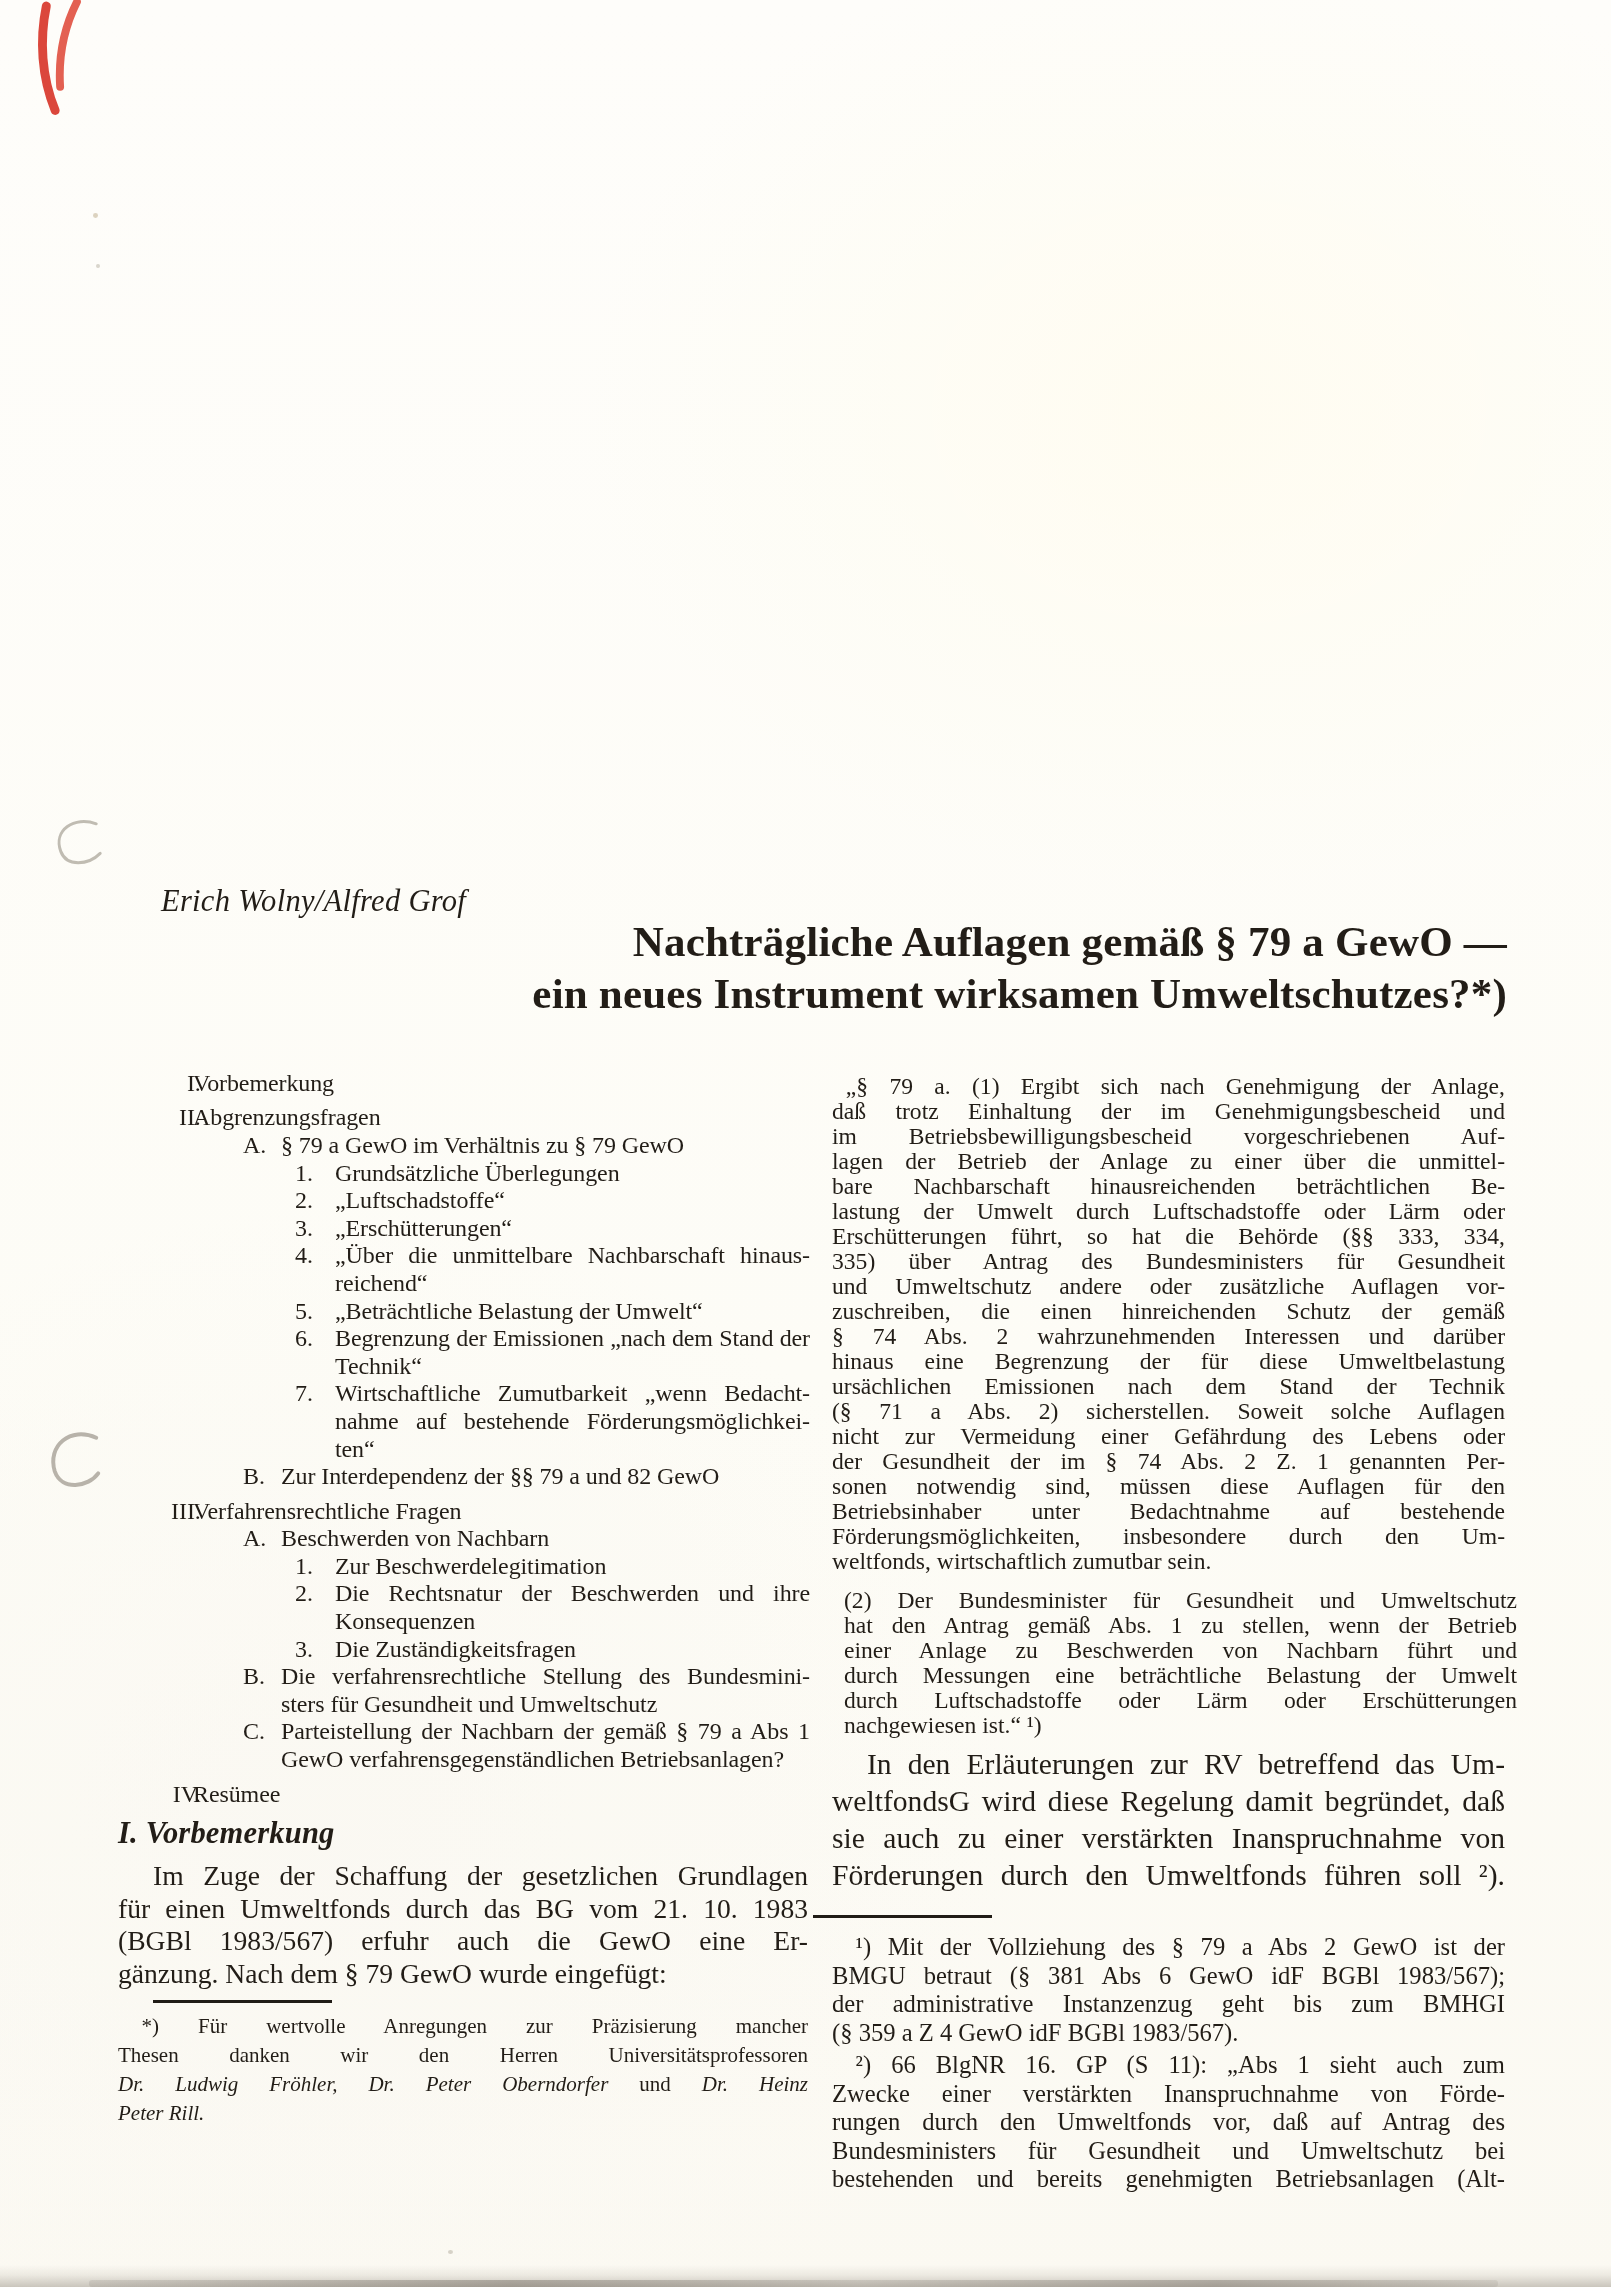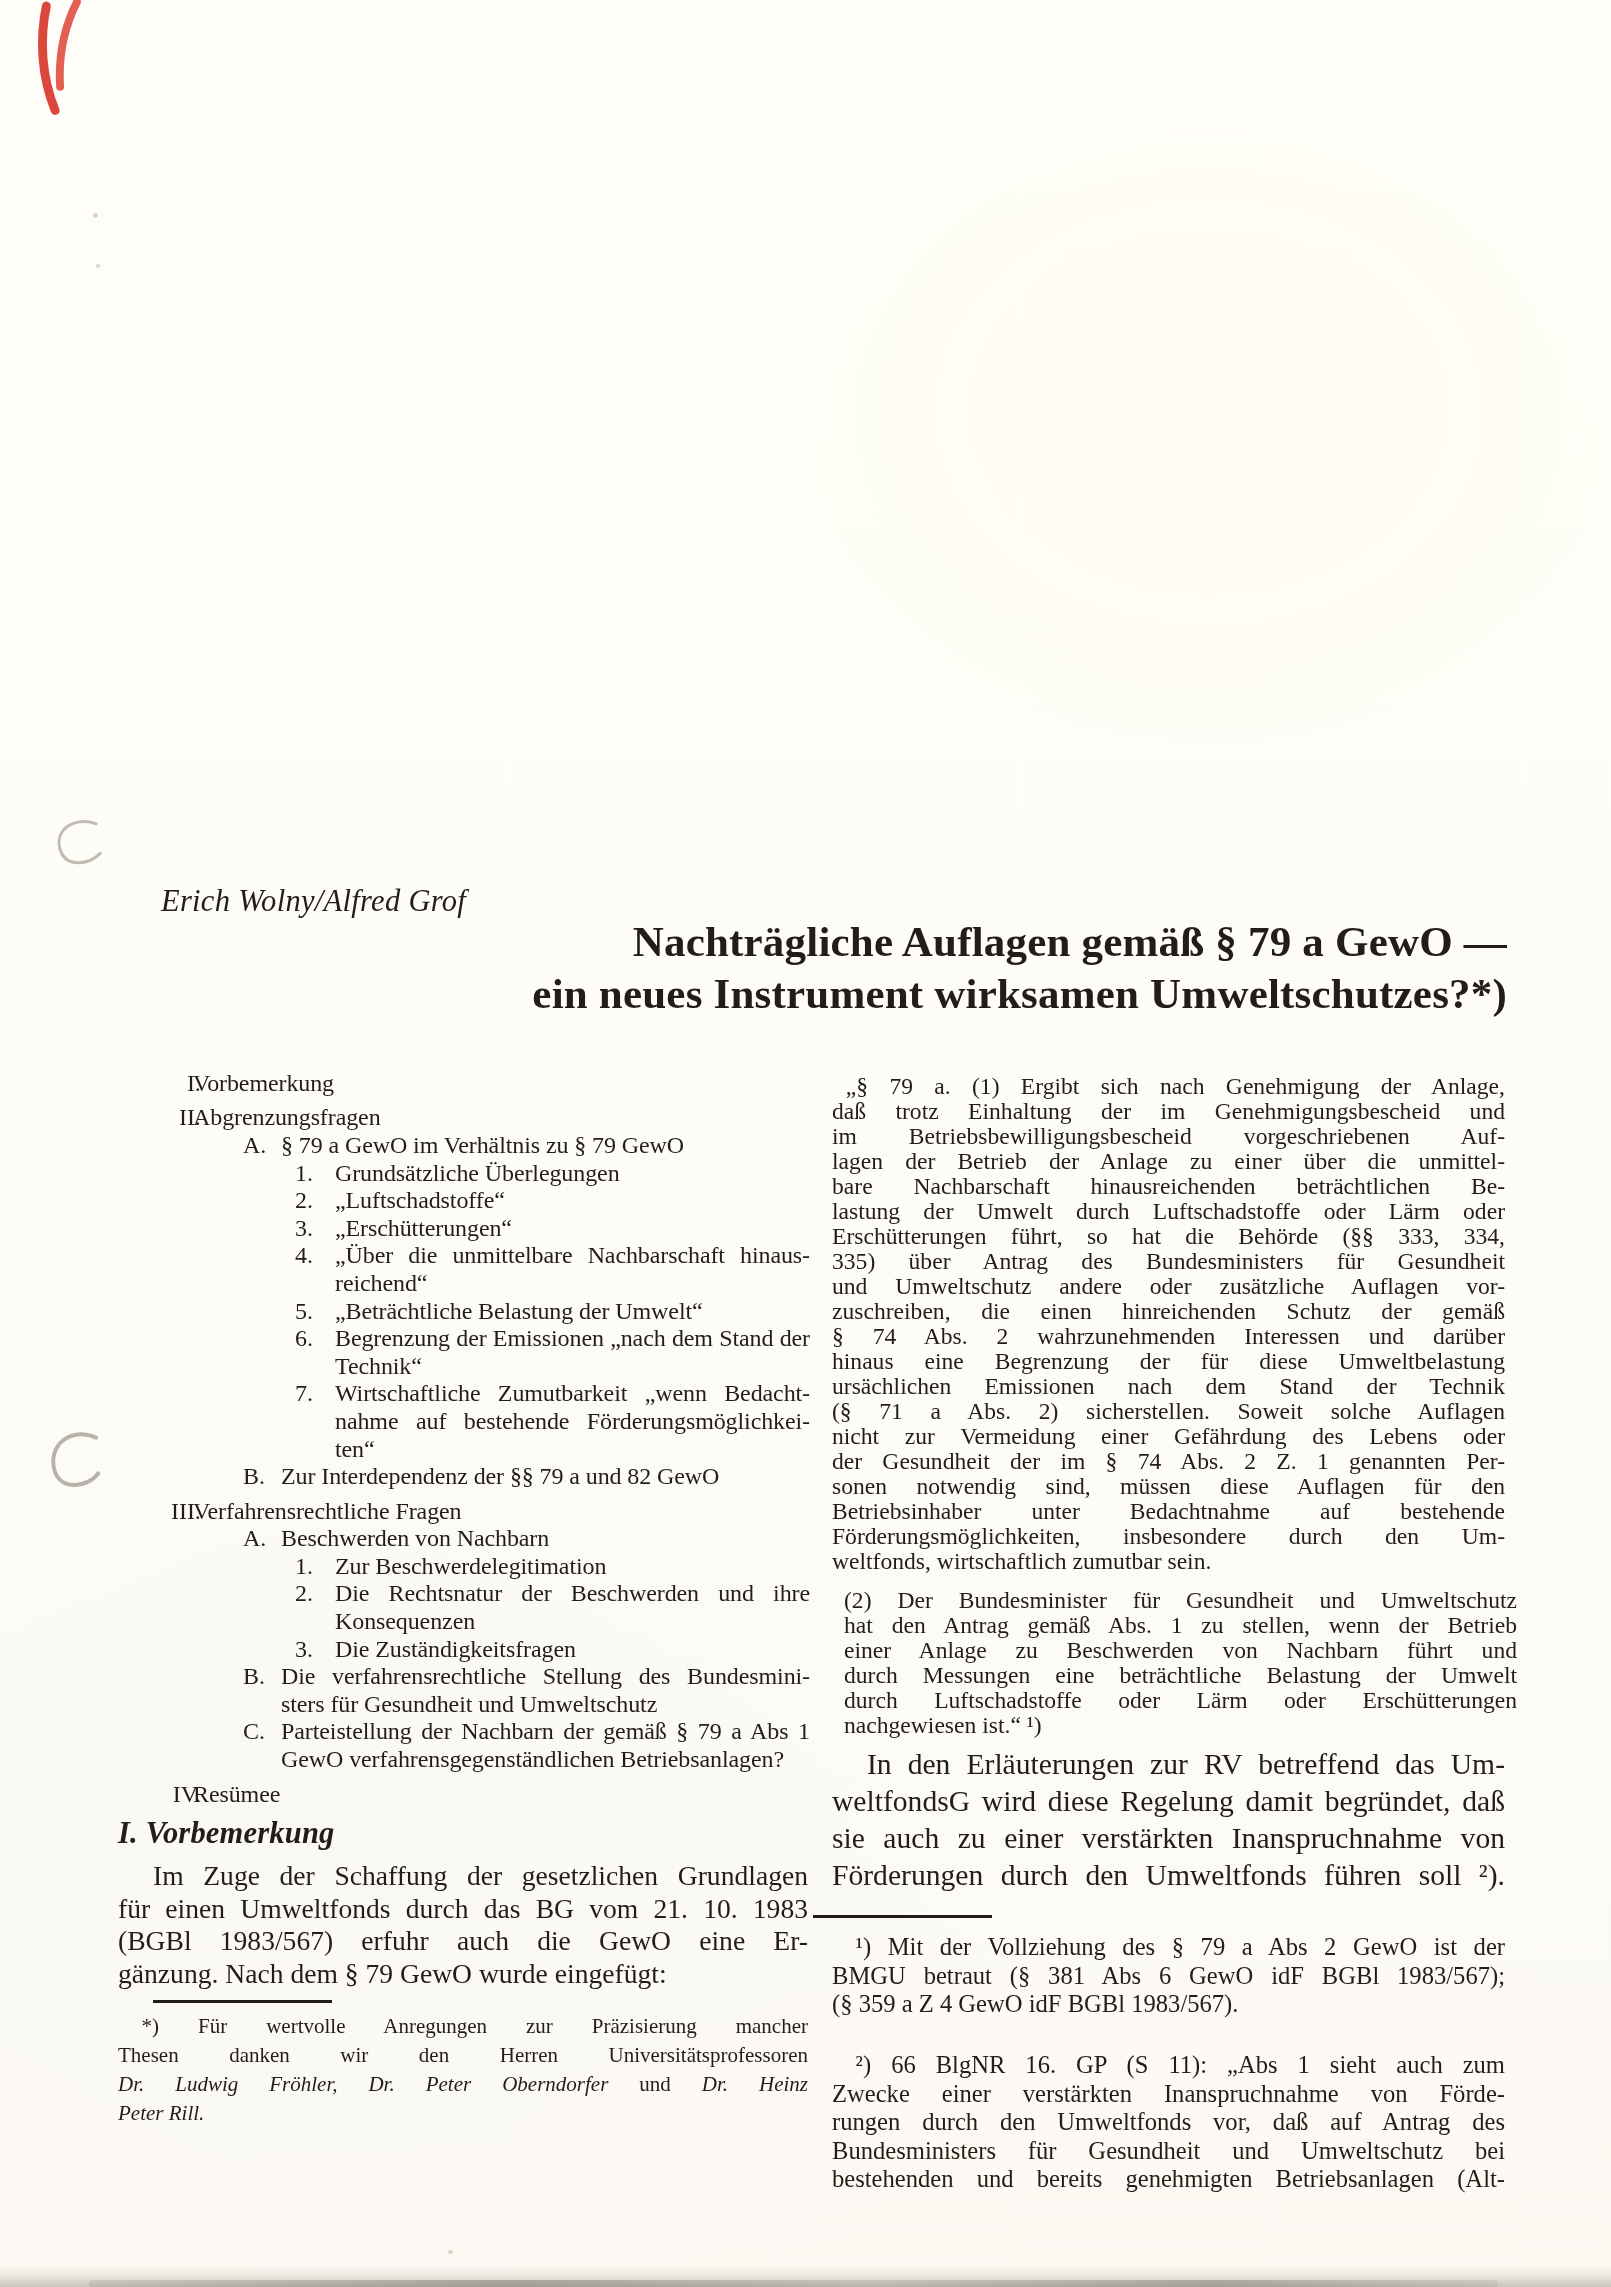--- a/index.html
+++ b/index.html
@@ -267,20 +267,21 @@
       <div class="line j">In den Erläuterungen zur RV betreffend das Um-</div>
       <div class="line j">weltfondsG wird diese Regelung damit begründet, daß</div>
       <div class="line j">sie auch zu einer verstärkten Inanspruchnahme von</div>
       <div class="line j">Förderungen durch den Umweltfonds führen soll ²).</div>
     </div>
 
   <div class="abs rule rule-right"></div>
   <div class="abs right-fn1 ind-first-fn">
       <div class="line j">¹) Mit der Vollziehung des § 79 a Abs 2 GewO ist der</div>
       <div class="line j">BMGU betraut (§ 381 Abs 6 GewO idF BGBl 1983/567);</div>
+      <div class="line j">der administrative Instanzenzug geht bis zum BMHGI</div>
       <div class="line">(§ 359 a Z 4 GewO idF BGBl 1983/567).</div>
     </div>
   <div class="abs right-fn2 ind-first-fn">
       <div class="line j">²) 66 BlgNR 16. GP (S 11): „Abs 1 sieht auch zum</div>
       <div class="line j">Zwecke einer verstärkten Inanspruchnahme von Förde-</div>
       <div class="line j">rungen durch den Umweltfonds vor, daß auf Antrag des</div>
       <div class="line j">Bundesministers für Gesundheit und Umweltschutz bei</div>
       <div class="line j">bestehenden und bereits genehmigten Betriebsanlagen (Alt-</div>
     </div>
 

